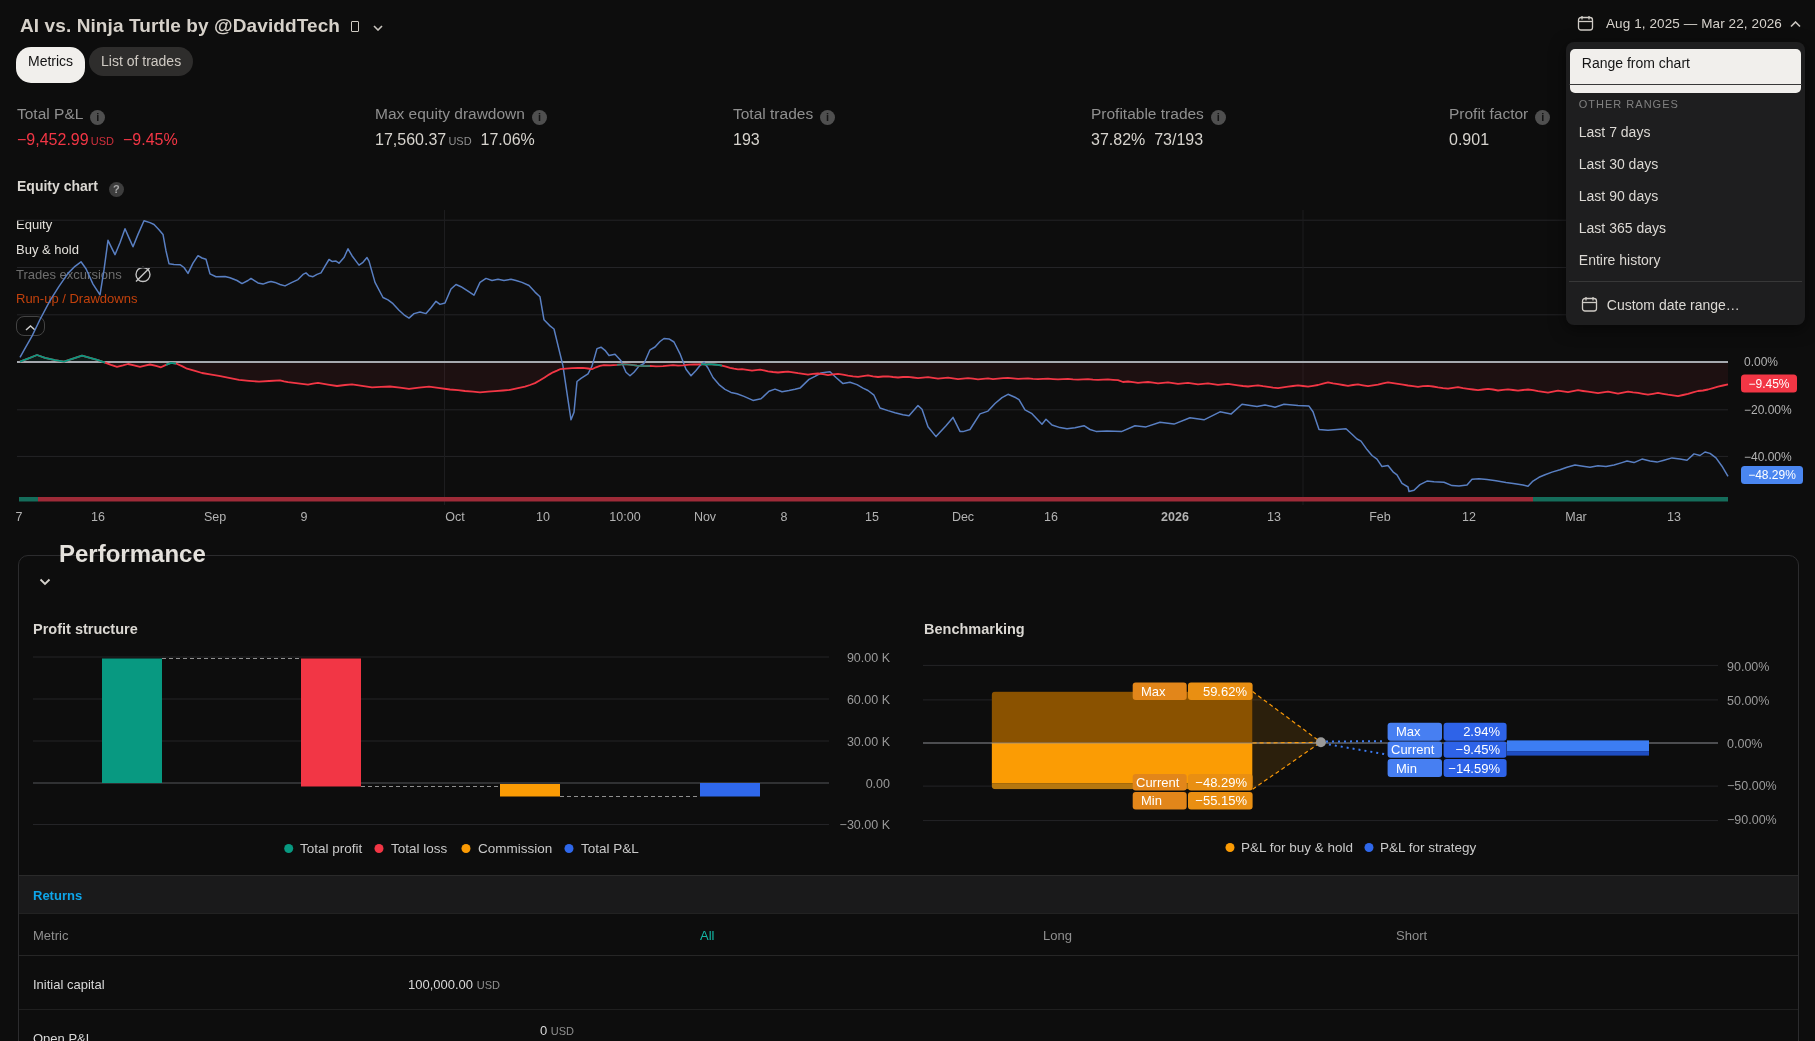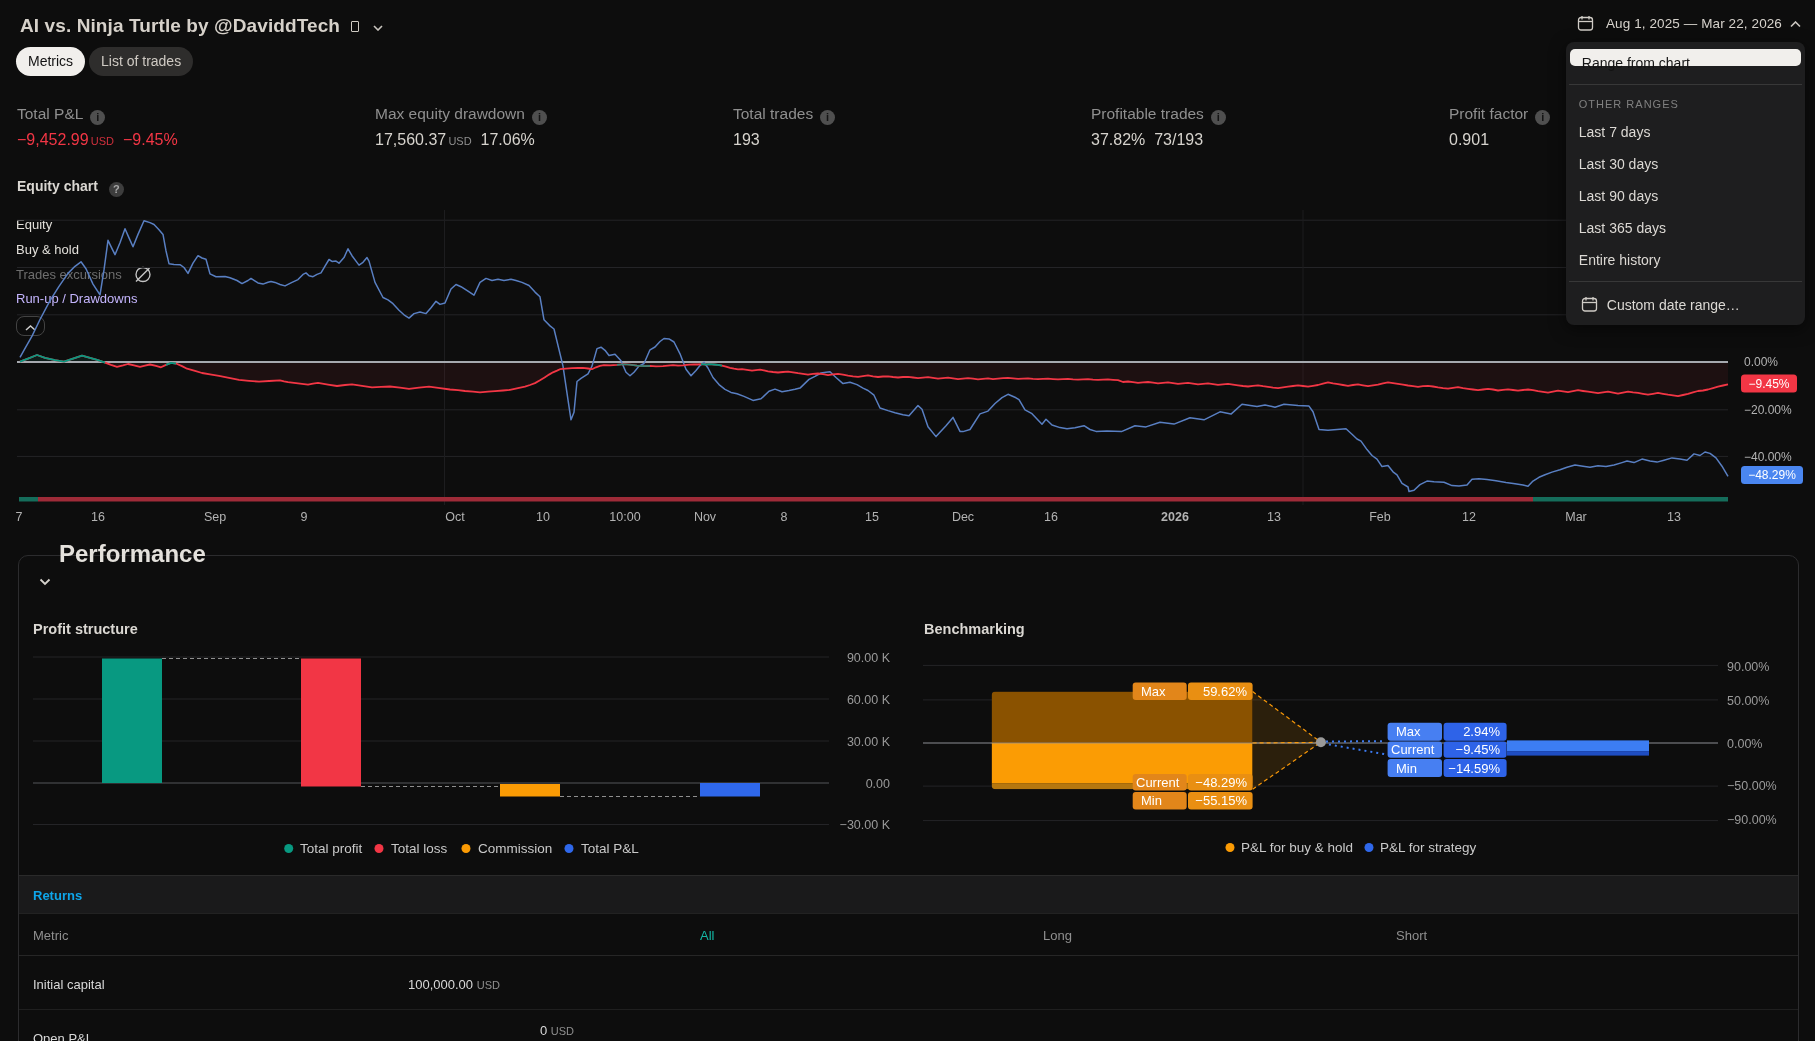--- a/index.html
+++ b/index.html
@@ -27,21 +27,21 @@
       <line x1="5" y1="1" x2="5" y2="4.5"></line>
       <line x1="12" y1="1" x2="12" y2="4.5"></line>
       <line x1="1.5" y1="6.5" x2="15.5" y2="6.5"></line>
     </svg>
 </div>
 <div class="abs" style="left:1606px;top:16px;font-size:13.5px;color:#d6d2cc;letter-spacing:.1px">Aug 1, 2025 — Mar 22, 2026</div>
 <svg class="abs" style="left:1790px;top:21px" width="11" height="7" viewBox="0 0 11 7">
     <polyline points="1,5.5 5.5,1 10,5.5" fill="none" stroke="#c9c5bf" stroke-width="1.6"></polyline>
   </svg>
 
-<div class="abs" style="left:16px;top:47px;height:29px;border-radius:15px;background:#f1efec;color:#121212;font-size:14px;line-height:29px;padding:0 12px">Metrics</div>
+<div class="abs" style="left:16px;top:47px;height:36px;border-radius:15px;background:#f1efec;color:#121212;font-size:14px;line-height:29px;padding:0 12px">Metrics</div>
 <div class="abs" style="left:89px;top:47px;height:29px;border-radius:15px;background:#2e2d2c;color:#cfcac3;font-size:14px;line-height:29px;padding:0 12px">List of trades</div>
 
 <div class="abs lbl" style="left:17px;top:105px">Total P&amp;L<span class="ico">i</span></div>
 <div class="abs val" style="left:17px;top:131px"><span class="red">−9,452.99</span><span class="usd" style="color:#f23645;opacity:.85"> USD</span>&nbsp; <span class="red">−9.45%</span></div>
 <div class="abs lbl" style="left:375px;top:105px">Max equity drawdown<span class="ico">i</span></div>
 <div class="abs val" style="left:375px;top:131px">17,560.37<span class="usd"> USD</span>&nbsp; 17.06%</div>
 <div class="abs lbl" style="left:733px;top:105px">Total trades<span class="ico">i</span></div>
 <div class="abs val" style="left:733px;top:131px">193</div>
 <div class="abs lbl" style="left:1091px;top:105px">Profitable trades<span class="ico">i</span></div>
 <div class="abs val" style="left:1091px;top:131px">37.82%&nbsp; 73/193</div>
@@ -51,21 +51,21 @@
 <div class="abs" style="left:17px;top:178px;font-size:14px;font-weight:bold;color:#dad7d2">Equity chart
 <span class="ico" style="background:#3d3d3d;color:#a8a8a8;font-weight:bold">?</span></div>
 
 <div class="abs" style="left:16px;top:217px;font-size:13px;color:#e2dfda">Equity</div>
 <div class="abs" style="left:16px;top:242px;font-size:13px;color:#e2dfda">Buy &amp; hold</div>
 <div class="abs" style="left:16px;top:267px;font-size:13px;color:#6e6e6e">Trades excursions</div>
 <svg class="abs" style="left:133px;top:265px" width="20" height="19" viewBox="0 0 20 19" fill="none" stroke="#c4c4c4" stroke-width="1.35">
 <circle cx="10" cy="9.5" r="7"></circle>
     <line x1="3" y1="16.5" x2="16.5" y2="3"></line>
   </svg>
-<div class="abs" style="left:16px;top:291px;font-size:13px;color:#c4b5fd">Run-up / Drawdowns</div>
+<div class="abs" style="left:16px;top:291px;font-size:13px;color:#c2410c">Run-up / Drawdowns</div>
 <div class="abs" style="left:16px;top:316px;width:29px;height:20px;border:1px solid #434343;border-radius:8px">
 <svg width="11" height="6" viewBox="0 0 11 6" style="margin:6px 0 0 8px">
       <polyline points="1,5 5.5,1 10,5" fill="none" stroke="#cfcfcf" stroke-width="1.5"></polyline>
     </svg></div>
 
 <svg class="abs" style="left:0;top:200px" width="1815" height="330" viewBox="0 200 1815 330">
 <g stroke="#242427" stroke-width="1">
 <line x1="17" y1="220.2" x2="1728" y2="220.2"></line>
 <line x1="17" y1="267.5" x2="1728" y2="267.5"></line>
 <line x1="17" y1="314.8" x2="1728" y2="314.8"></line>
@@ -238,21 +238,21 @@
 <div class="abs" style="left:1043px;top:928px;font-size:13px;color:#8f8f8f">Long</div>
 <div class="abs" style="left:1396px;top:928px;font-size:13px;color:#8f8f8f">Short</div>
 <div class="abs" style="left:19px;top:955px;width:1779px;border-top:1px solid #262626"></div>
 <div class="abs" style="left:33px;top:977px;font-size:13px;color:#d9d9d9">Initial capital</div>
 <div class="abs" style="left:408px;top:977px;width:298px;text-align:left;font-size:13px;color:#d9d9d9">100,000.00 <span style="font-size:11px;color:#8f8f8f">USD</span></div>
 <div class="abs" style="left:19px;top:1009px;width:1779px;border-top:1px solid #1f1f1f"></div>
 <div class="abs" style="left:33px;top:1031px;font-size:13px;color:#d9d9d9">Open P&amp;L</div>
 <div class="abs" style="left:408px;top:1023px;width:298px;text-align:center;font-size:13px;color:#d9d9d9">0 <span style="font-size:11px;color:#8f8f8f">USD</span></div>
 
 <div class="abs" style="left:1565.8px;top:41.8px;width:239px;height:283.4px;background:#1e1e1f;border-radius:8px;box-shadow:0 4px 16px rgba(0,0,0,.55);z-index:50">
-<div style="position:absolute;left:4px;top:7px;width:231px;height:17px;background:#f1efec;border-radius:5px;color:#141414;font-size:14px;line-height:29px;padding-left:12px">Range from chart</div>
+<div style="position:absolute;left:4px;top:7px;width:231px;height:44px;background:#f1efec;border-radius:5px;color:#141414;font-size:14px;line-height:29px;padding-left:12px">Range from chart</div>
 <div style="position:absolute;left:3px;top:42.5px;width:233px;border-top:1px solid #383838"></div>
 <div style="position:absolute;left:13px;top:56px;font-size:11px;letter-spacing:1px;color:#808080">OTHER RANGES</div>
 <div style="position:absolute;left:13px;top:82px;font-size:14px;color:#dcd9d4">Last 7 days</div>
 <div style="position:absolute;left:13px;top:114px;font-size:14px;color:#dcd9d4">Last 30 days</div>
 <div style="position:absolute;left:13px;top:146px;font-size:14px;color:#dcd9d4">Last 90 days</div>
 <div style="position:absolute;left:13px;top:178px;font-size:14px;color:#dcd9d4">Last 365 days</div>
 <div style="position:absolute;left:13px;top:210px;font-size:14px;color:#dcd9d4">Entire history</div>
 <div style="position:absolute;left:3px;top:239.6px;width:233px;border-top:1px solid #383838"></div>
 <svg style="position:absolute;left:15px;top:254px" width="17" height="17" viewBox="0 0 17 17" fill="none" stroke="#d0ccc6" stroke-width="1.3">
 <rect x="1.5" y="2.5" width="14" height="12.5" rx="2.5"></rect>

